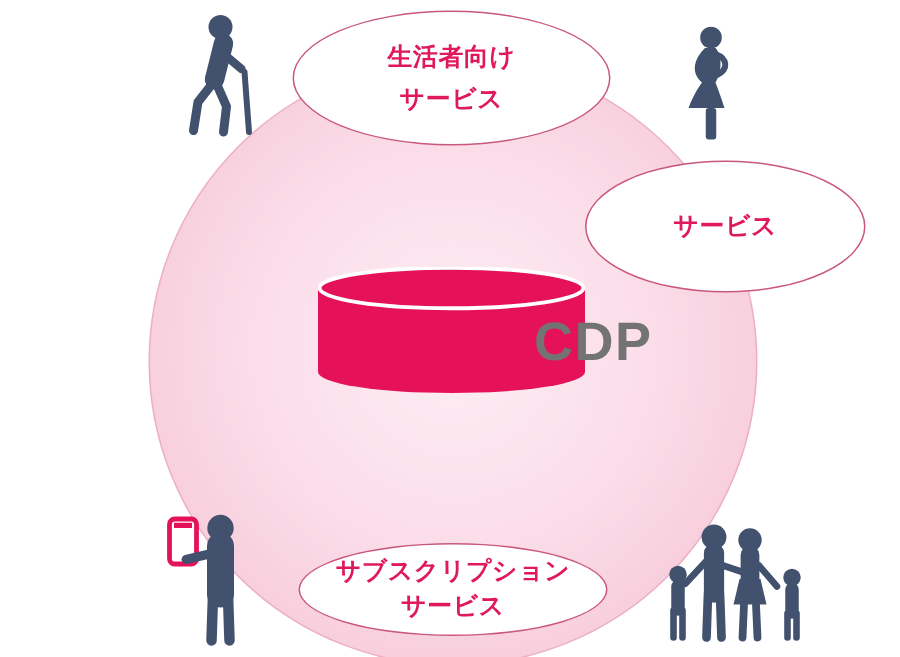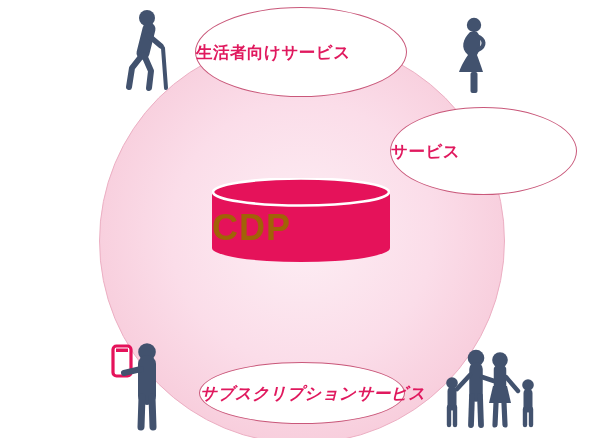--- a/index.html
+++ b/index.html
@@ -8,29 +8,29 @@
     font-family:"Liberation Sans","DejaVu Sans",sans-serif;
   }
   .big-circle{
     position:absolute;left:99px;top:38px;width:406px;height:406px;border-radius:50%;
     background:radial-gradient(circle at 50% 48%, #fdeef4 0%, #fbdde9 45%, #f7cbda 78%, #f3bdcf 100%);
     border:1px solid #ecafc3;
     box-sizing:border-box;
   }
   .bubble{
     position:absolute;border-radius:50%;background:#ffffff;border:1.6px solid #c9587a;
-    box-sizing:border-box;display:flex;flex-direction:row;align-items:center;
+    box-sizing:border-box;display:flex;flex-direction:column;align-items:center;justify-content:center;
     text-align:center;color:#e0195e;font-weight:bold;font-size:16.5px;line-height:28px;letter-spacing:0.5px;
   }
-  .bubble.flat{line-height:23px;font-style:italic;}
+  .bubble.flat{line-height:23px;}
   .bubble span{display:block;white-space:nowrap;}
   .cyl{position:absolute;left:212px;top:178px;width:178px;height:84px;}
   .cdp-label{
-    position:absolute;left:212px;top:205px;width:178px;height:46px;text-align:left;
-    color:#a16207;font-weight:bold;font-size:36px;line-height:46px;letter-spacing:1px;
+    position:absolute;left:212px;top:205px;width:178px;height:46px;text-align:right;
+    color:#737373;font-weight:bold;font-size:36px;line-height:46px;letter-spacing:1px;padding-left:45px;
   }
   .picto{position:absolute;}
 </style>
 </head>
 <body>
 
 <div class="canvas">
 
   <div class="big-circle"></div>
 

